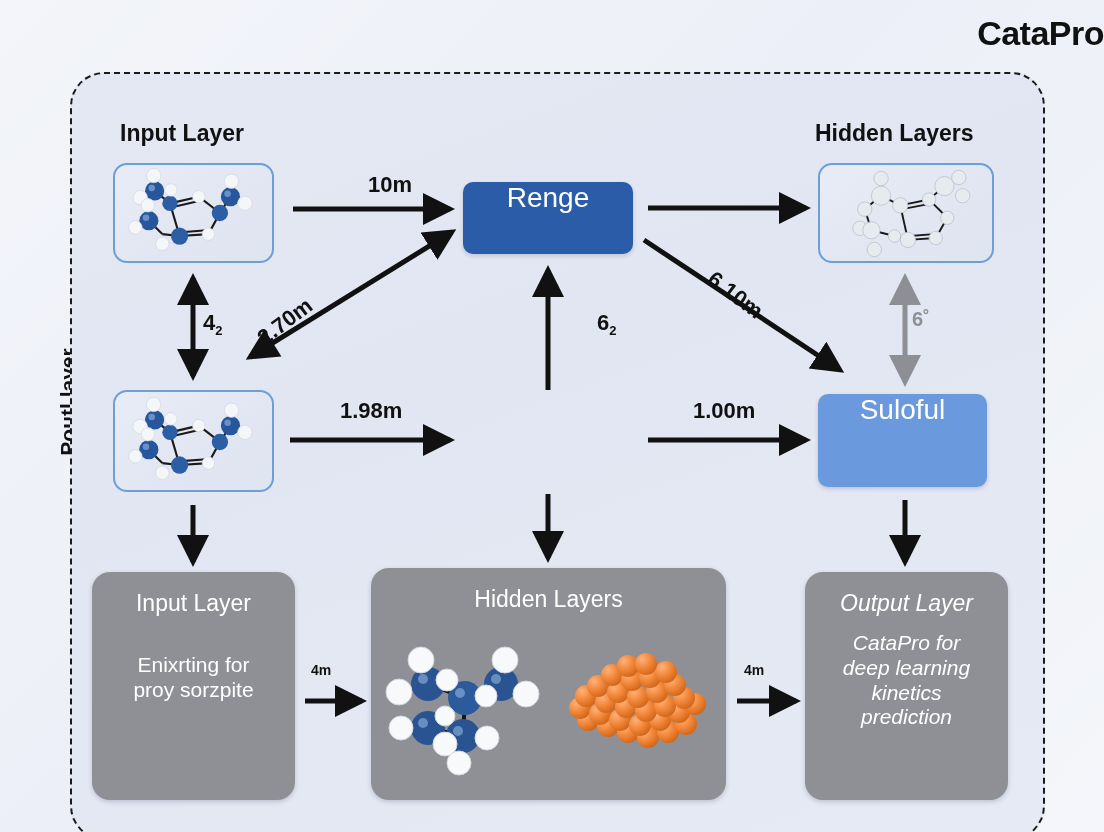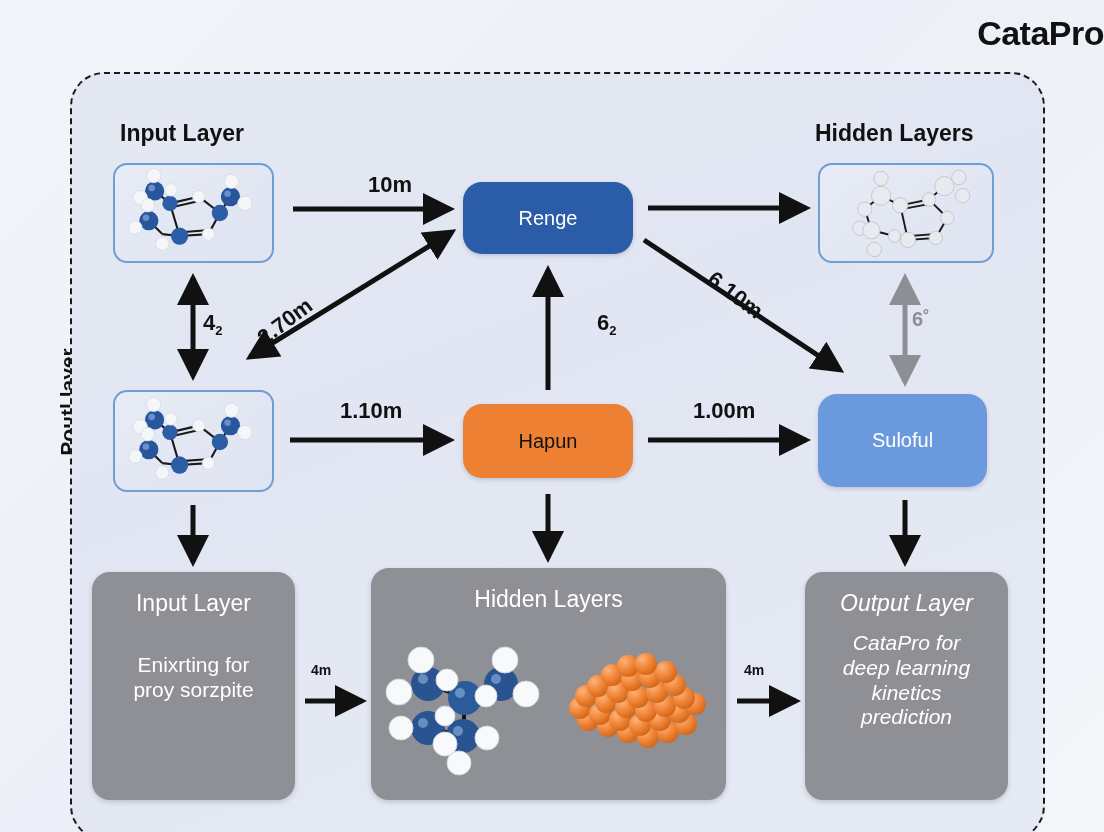--- a/index.html
+++ b/index.html
@@ -43,22 +43,22 @@
     background:linear-gradient(145deg,#e8ecf6 0%,#e1e6f2 60%,#dfe4f1 100%);
     box-sizing:border-box;overflow:hidden;
   }
   .mol-frame svg{display:block;width:100%;height:100%;}
   #mol-top-left{left:113px;top:163px;width:161px;height:100px;}
   #mol-bot-left{left:113px;top:390px;width:161px;height:102px;}
   #mol-top-right{left:818px;top:163px;width:176px;height:100px;}
 
   
   .pbox{
-    position:absolute;border-radius:19px;display:flex;align-items:center;
-    justify-content:center;font-size:20px;box-sizing:border-box;
+    position:absolute;border-radius:10px;display:flex;align-items:flex-start;
+    justify-content:center;font-size:28px;box-sizing:border-box;
     box-shadow:0 2px 4px rgba(30,40,70,.18);
   }
   #box-renge{left:463px;top:182px;width:170px;height:72px;background:#2a5ca8;color:#fff;}
   #box-hapun{left:463px;top:404px;width:170px;height:74px;background:#ee8033;color:#121212;}
   #box-suloful{left:818px;top:394px;width:169px;height:93px;background:#6a9add;color:#fff;}
 
   
   .gbox{
     position:absolute;border-radius:18px;background:#8e9095;color:#fff;
     box-sizing:border-box;text-align:center;
@@ -222,23 +222,20 @@
         <circle cx="131" cy="55" r="7"></circle>
           <circle cx="119" cy="76" r="7"></circle>
         <circle cx="90" cy="78" r="8"></circle>
           <circle cx="76" cy="74" r="6.5"></circle>
       </g>
     </svg>
   </div>
 
   <div class="pbox" id="box-renge">
     <span>Renge</span>
-  </div>
-  <div class="pbox" id="box-hapun">
-    <span>Hapun</span>
   </div>
   <div class="pbox" id="box-suloful">
     <span>Suloful</span>
   </div>
 
   <div class="gbox" id="g-input">
     <div class="g-title">Input Layer</div>
     <div class="g-body" style="white-space:pre-line;">Enixrting for
 proy sorzpite</div>
   </div>
@@ -362,21 +359,21 @@
       <line x1="737" y1="701" x2="796" y2="701" marker-end="url(#ah)"></line>
     </g>
     <g stroke="#8d8f95" stroke-width="5" fill="none">
       <line x1="905" y1="278" x2="905" y2="382" marker-end="url(#gh)" marker-start="url(#gh-start)"></line>
     </g>
   </svg>
 
   <div class="alabel" id="lbl-10m">10m</div>
   <div class="alabel rot-270" id="lbl-270">2.70m</div>
   <div class="alabel rot-37" id="lbl-610">6.10m</div>
-  <div class="alabel" id="lbl-110">1.10m</div>
+  <div class="alabel" id="lbl-110">1.98m</div>
   <div class="alabel" id="lbl-100">1.00m</div>
   <div class="alabel" id="lbl-42">
     <span>4</span><sub>2</sub>
   </div>
   <div class="alabel" id="lbl-62">
     <span>6</span><sub>2</sub>
   </div>
   <div class="alabel gray" id="lbl-6deg">6˚</div>
   <div class="alabel sm" id="lbl-4m-left">4m</div>
   <div class="alabel sm" id="lbl-4m-right">4m</div>

